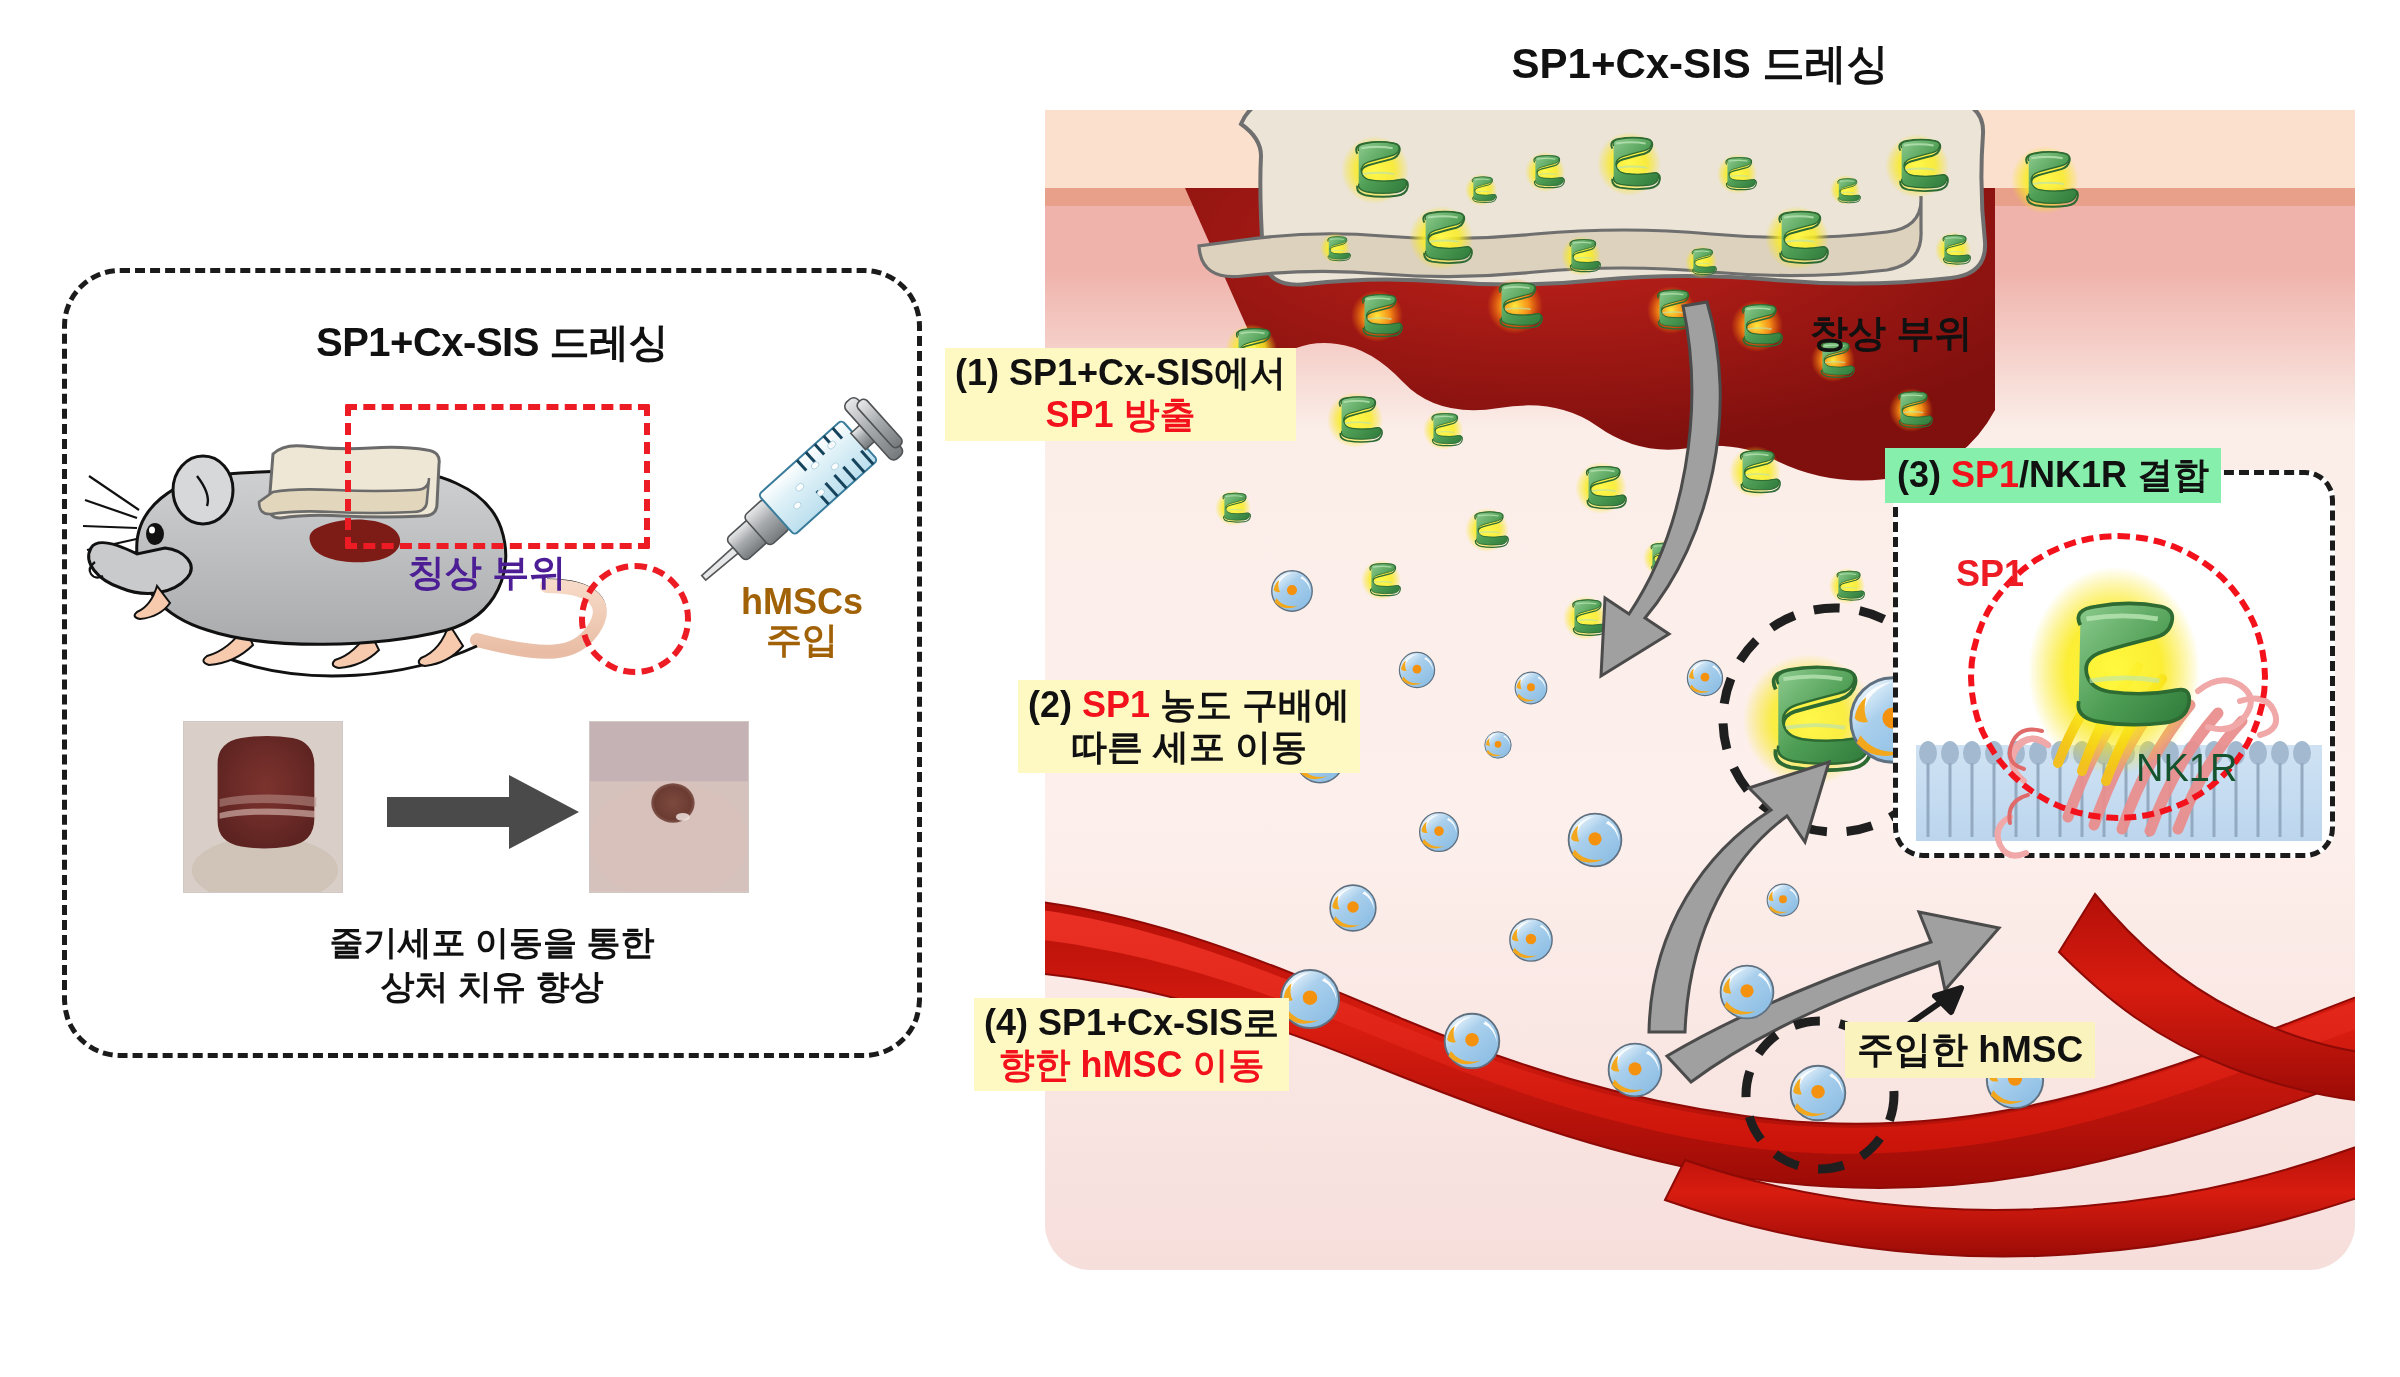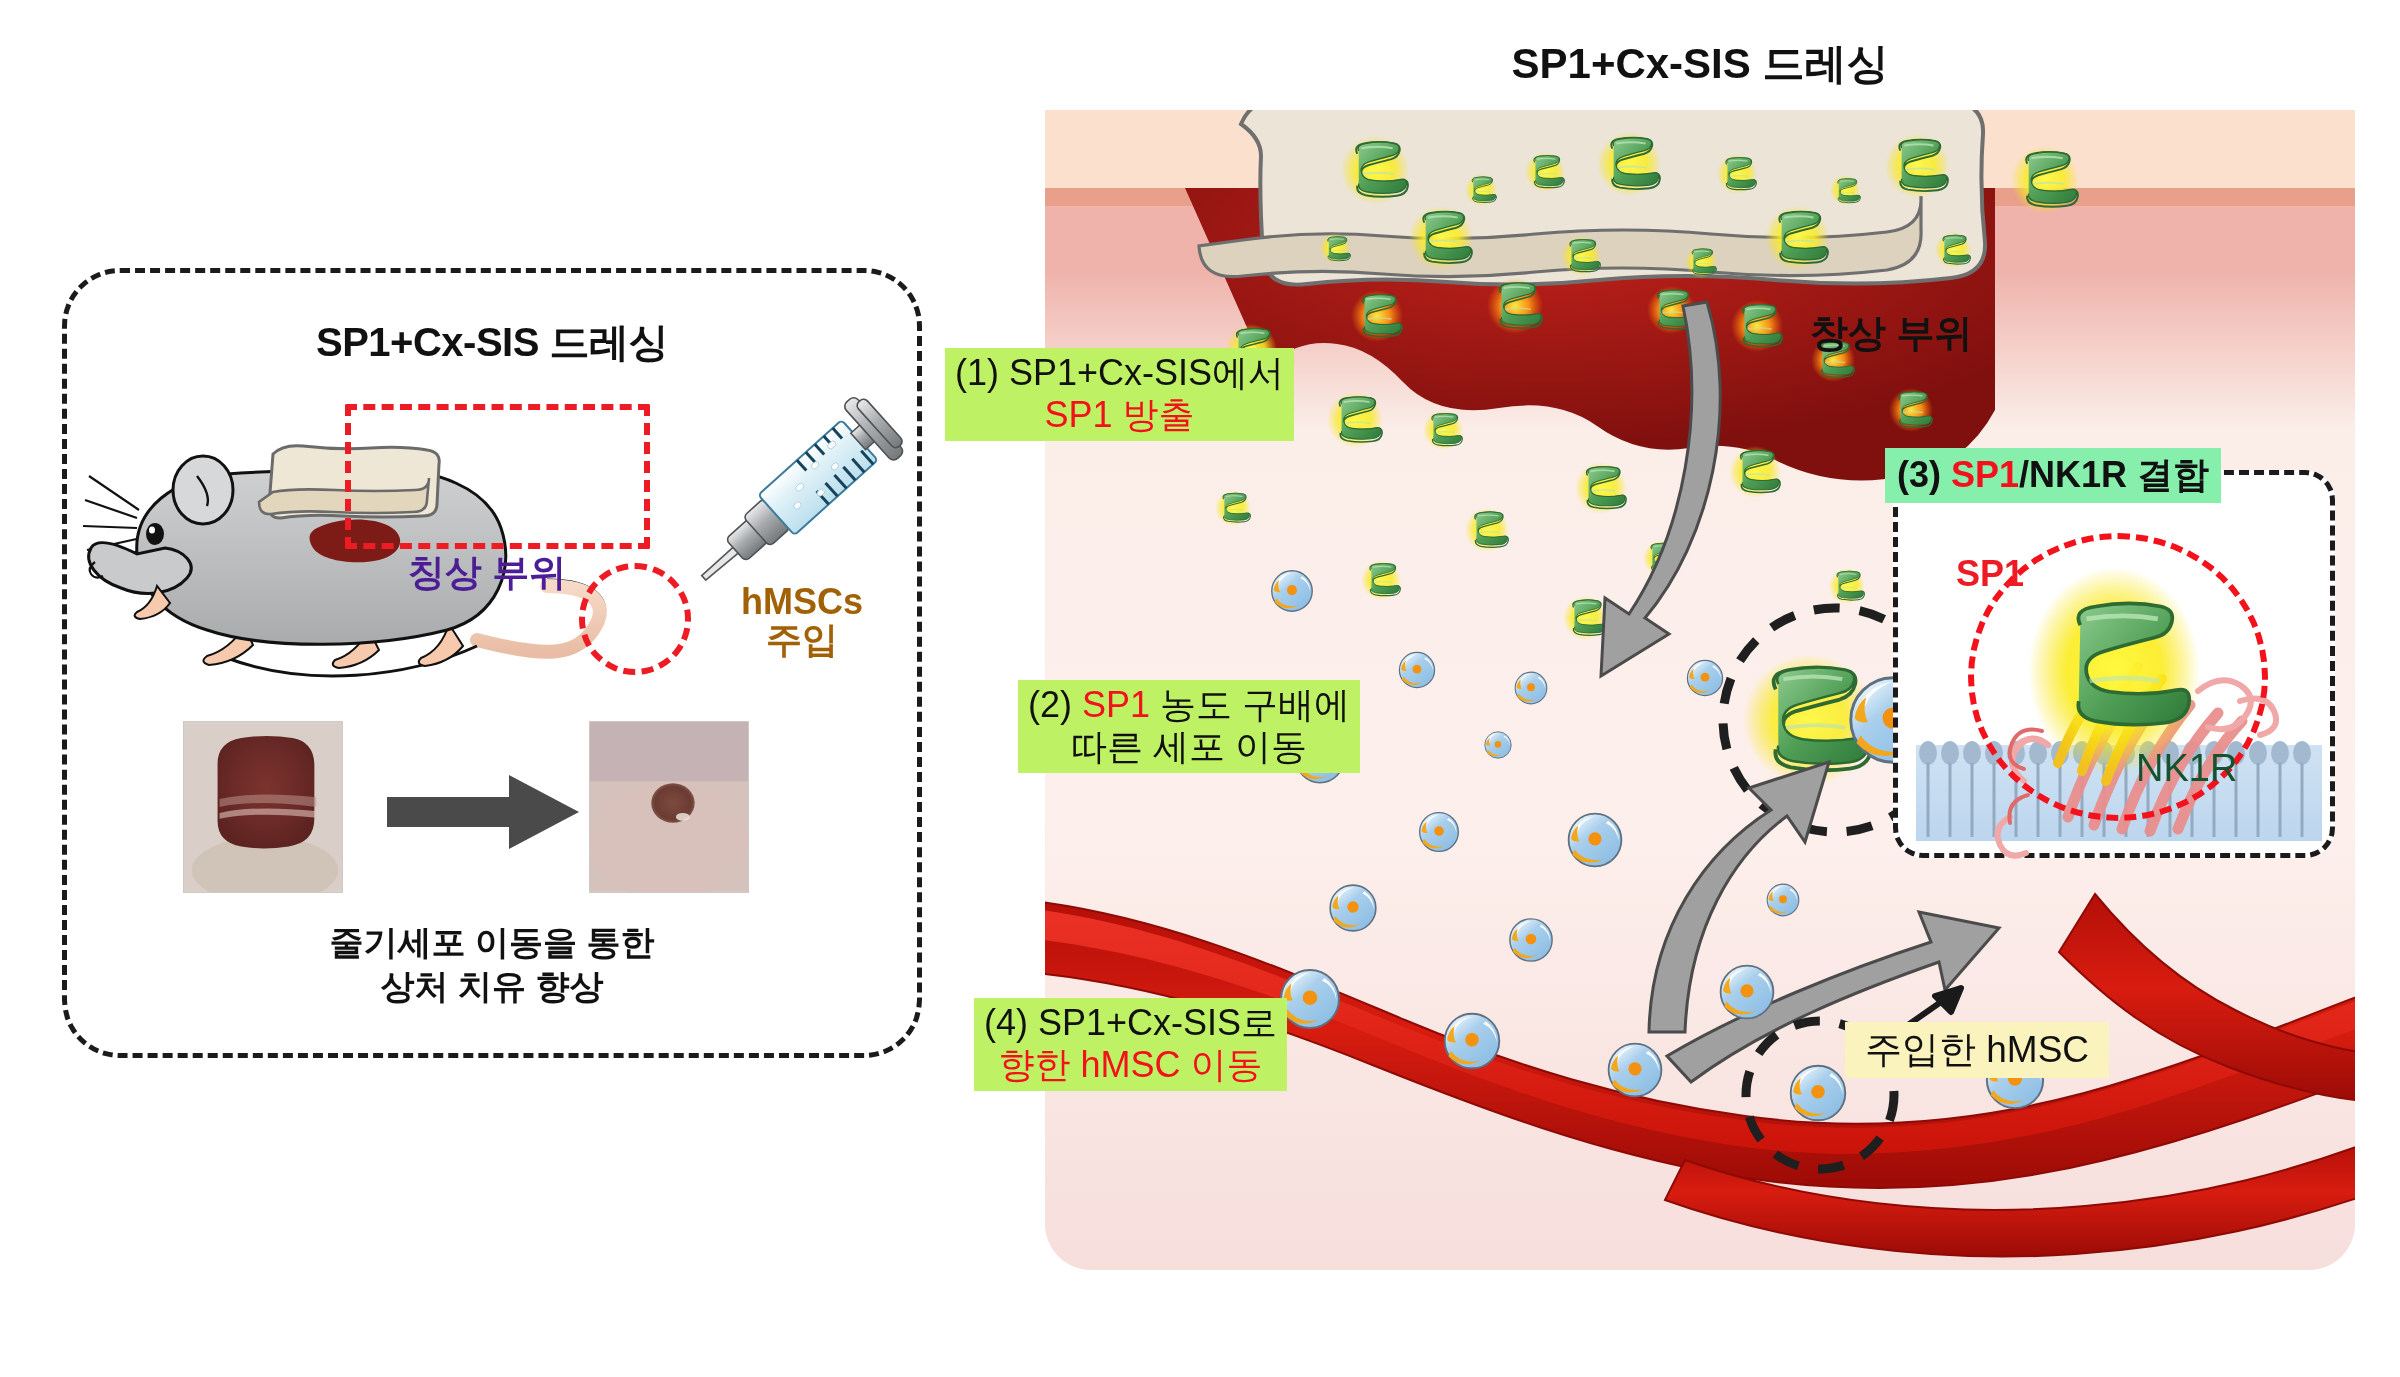--- a/index.html
+++ b/index.html
@@ -77,36 +77,36 @@
   #right-title {
     position:absolute; left:1045px; top:36px; width:1310px; text-align:center;
     font-size:42px; font-weight:bold; color:#111;
   }
 
   
   #wound-crater { position:absolute; left:0; top:0; }
 
   
   .callout {
-    position:absolute; background:#bef264; padding:4px 10px;
-    font-size:36px; font-weight:normal; color:#111; line-height:1.18;
+    position:absolute; background:#fef9c3; padding:4px 10px;
+    font-size:36px; font-weight:bold; color:#111; line-height:1.18;
     text-align:center; white-space:nowrap;
   }
   .callout .red { color:#f3111b;text-align:center; }
   #step1 { left:945px; top:348px; }
   #step2 { left:1018px; top:648px;margin-top:32px; }
   #step4 { left:974px; top:998px; }
   #label-wound-site {
     position:absolute; left:1810px; top:308px;
     font-size:38px; font-weight:bold; color:#111; white-space:nowrap;
   }
   #label-injected-hmsc {
     position:absolute; left:1845px; top:1022px;
-    background:#fbf3bd; padding:3px 20px;
-    font-size:37px; font-weight:normal; color:#111; white-space:nowrap;
+    background:#fbf3bd; padding:3px 12px;
+    font-size:37px; font-weight:bold; color:#111; white-space:nowrap;
   }
 
   
   #inset-box {
     position:absolute; left:1893px; top:470px; width:442px; height:388px;
     border:5px dashed #1b1b1b; border-radius:30px;
     background:#ffffff;
     overflow:visible;
   }
   #inset-title {

